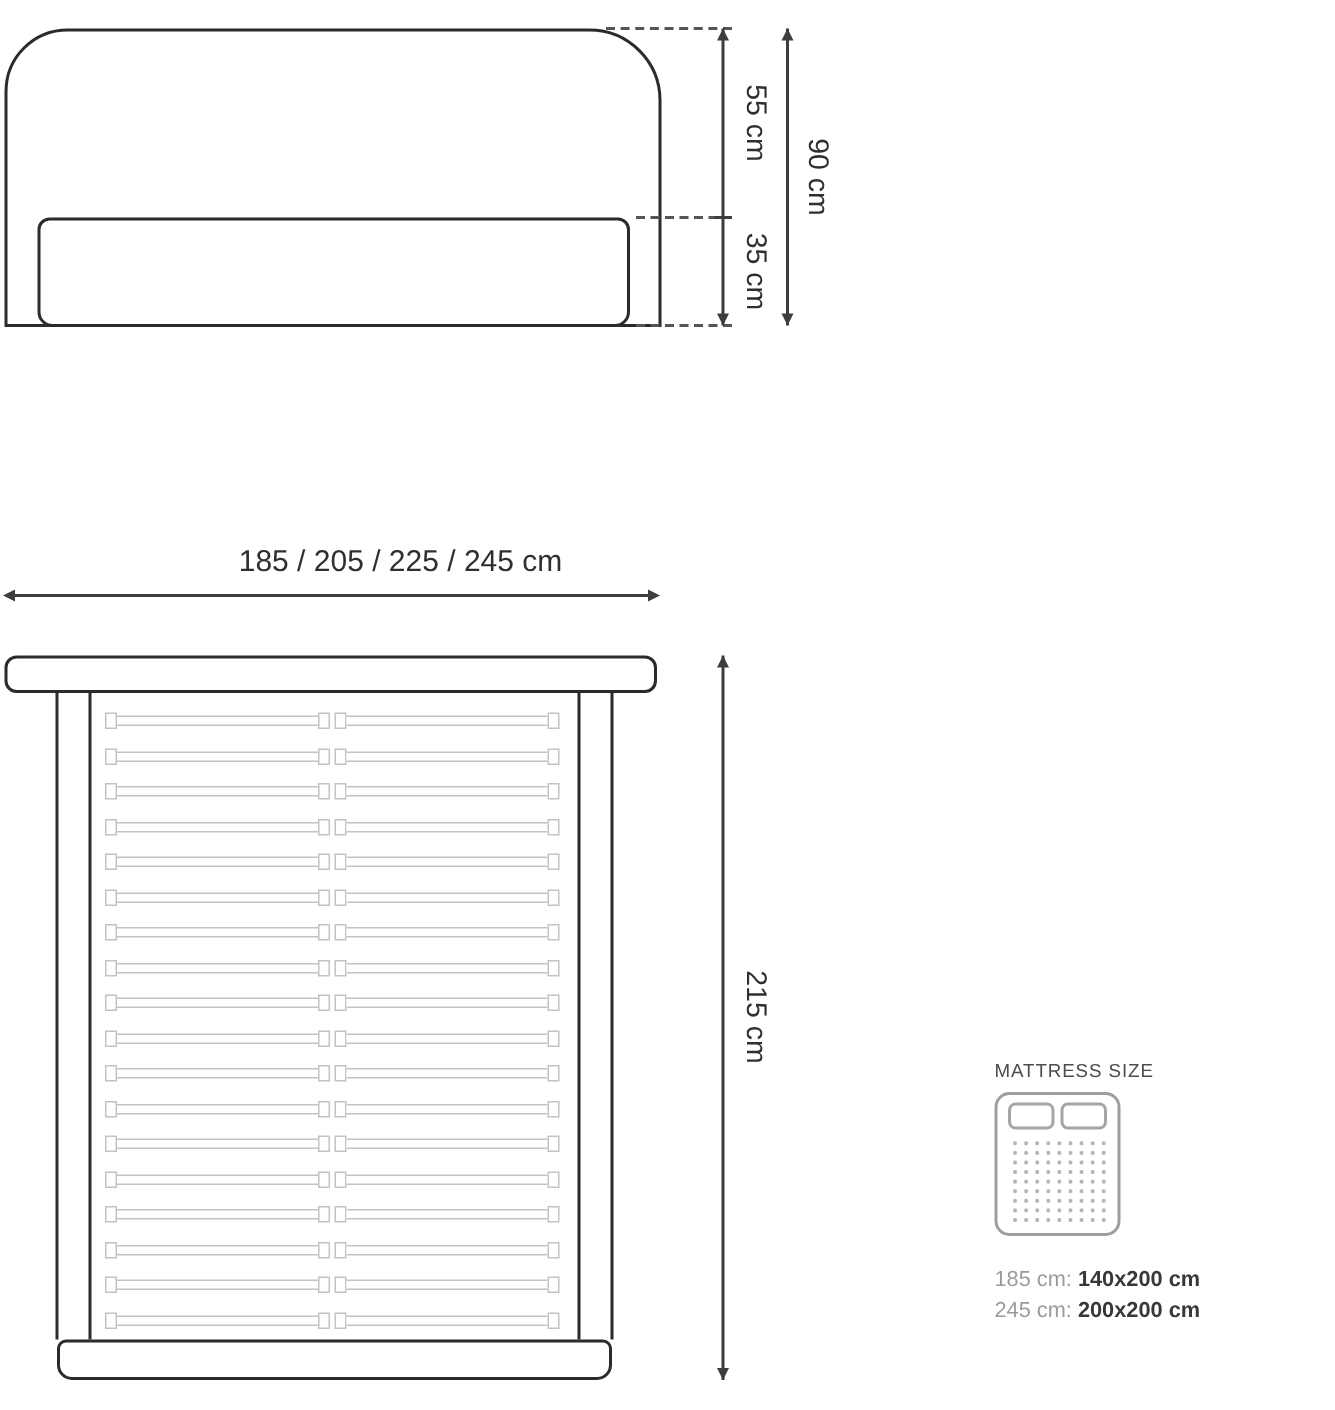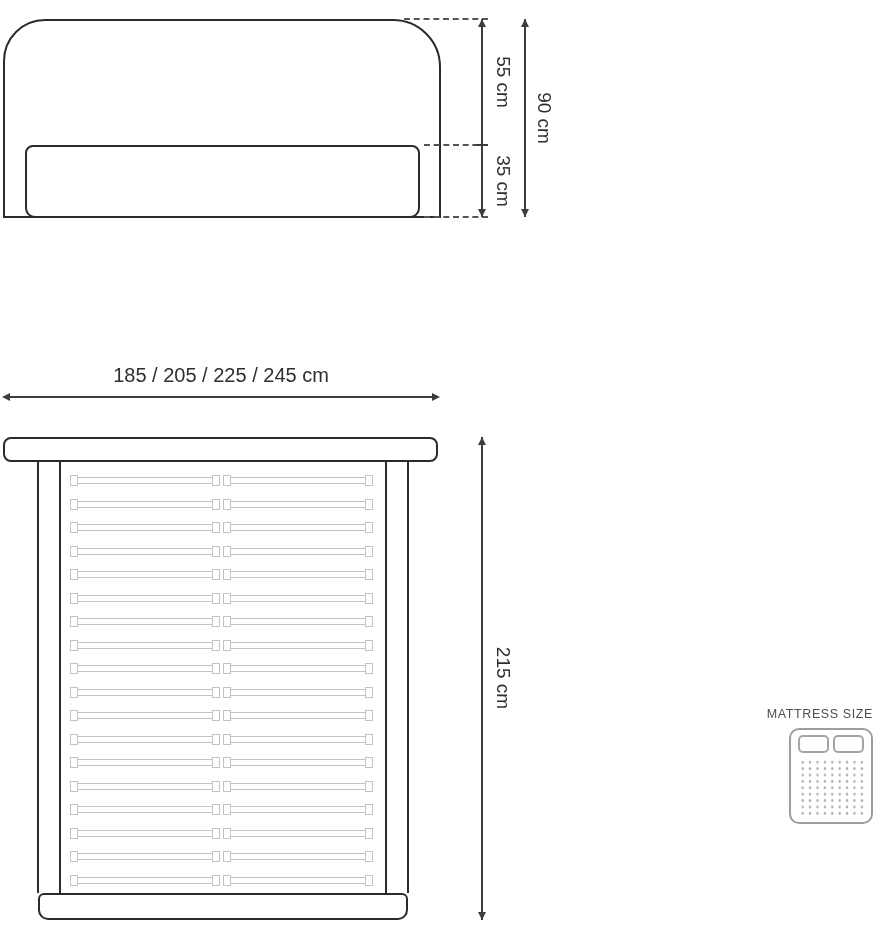--- a/index.html
+++ b/index.html
@@ -30,24 +30,24 @@
   .dash{height:0;border-top:2px dashed #555;}
   .arr{width:0;height:0;}
   .arr-up{border-left:4px solid transparent;border-right:4px solid transparent;border-bottom:8px solid #3d3d3d;}
   .arr-down{border-left:4px solid transparent;border-right:4px solid transparent;border-top:8px solid #3d3d3d;}
   .arr-left{border-top:4px solid transparent;border-bottom:4px solid transparent;border-right:8px solid #3d3d3d;}
   .arr-right{border-top:4px solid transparent;border-bottom:4px solid transparent;border-left:8px solid #3d3d3d;}
   .tick{width:12px;height:2px;background:#3d3d3d;}
 
   
   .dim-label{font-size:19px;color:#2f2f2f;white-space:nowrap;transform:translate(-50%,-50%) rotate(90deg);}
-  .dim-label-h{font-size:20px;color:#2f2f2f;white-space:nowrap;transform:translate(-50%,-50%);}
-
-  
-  .legend{right:17px;top:707px;width:220px;text-align:right;}
+  .dim-label-h{font-size:20px;color:#2f2f2f;white-space:nowrap;transform:translate(-50%,-50%);margin-left:46px;}
+
+  
+  .legend{right:7px;top:707px;width:220px;}
   .legend-title{font-size:12.5px;font-weight:500;letter-spacing:.6px;color:#4d4d4d;margin-bottom:7px;}
   .mattress-icon{display:inline-block;width:84px;height:96px;border:2px solid #9e9e9e;border-radius:10px;
                  box-sizing:border-box;position:relative;background:#fff;margin-bottom:14px;}
   .pillows{position:absolute;left:7px;right:7px;top:5px;display:flex;gap:4px;}
   .pillow{flex:1;height:18px;border:2px solid #a5a5a5;border-radius:5px;box-sizing:border-box;background:#fff;}
   .dots{position:absolute;left:7px;right:7px;top:28px;bottom:5px;
         background-image:radial-gradient(circle,#b3b3b3 1.2px,transparent 1.5px);
         background-size:7.4px 6.4px;background-position:1px 1px;}
   .legend-rows{font-size:14.5px;line-height:20.5px;white-space:nowrap;}
   .legend-frame{color:#9b9b9b;}
@@ -313,14 +313,16 @@
 <div class="abs legend">
   <div class="legend-title">MATTRESS SIZE</div>
   <div class="mattress-icon">
     <div class="pillows">
       <div class="pillow"></div>
       <div class="pillow"></div>
     </div>
     <div class="dots"></div>
   </div>
   <div class="legend-rows">
+    <div><span class="legend-frame">185 cm: </span><span class="legend-size">140x200 cm</span></div>
+    <div><span class="legend-frame">245 cm: </span><span class="legend-size">200x200 cm</span></div>
   </div>
 </div>
 
 </body></html>

